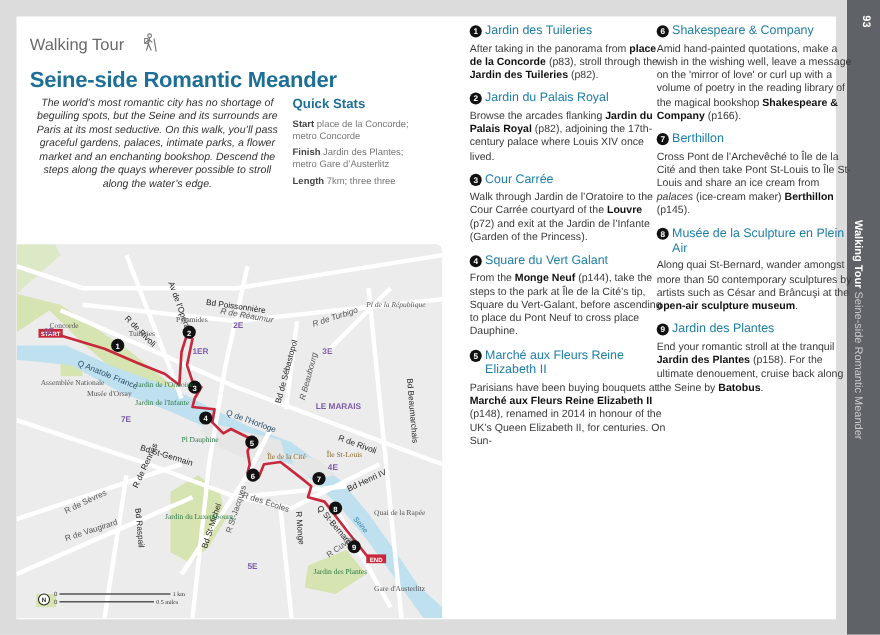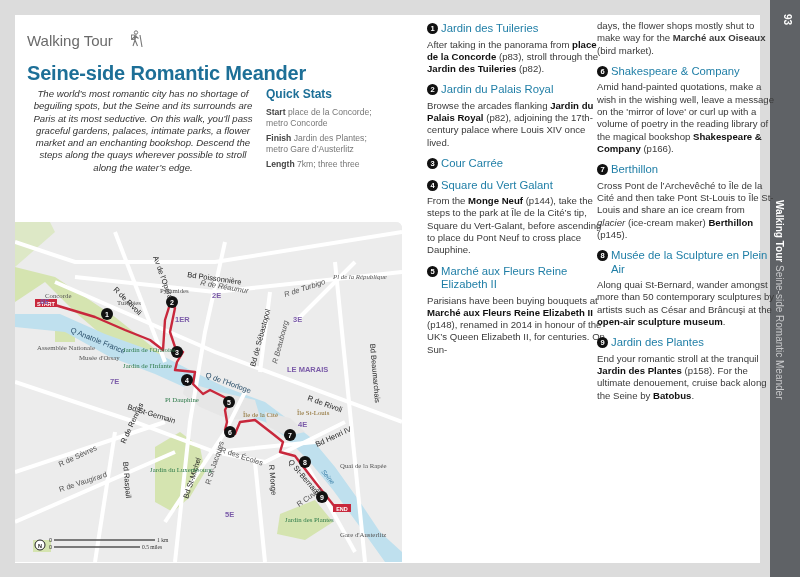--- a/index.html
+++ b/index.html
@@ -229,52 +229,52 @@
         <span class="num">2</span>
         <span>Jardin du Palais Royal</span>
       </div>
     <div class="stop-body">Browse the arcades flanking <b>Jardin du Palais Royal</b> (p82), adjoining the 17th-century palace where Louis XIV once lived.</div>
   </div>
   <div class="stop">
     <div class="stop-head">
         <span class="num">3</span>
         <span>Cour Carrée</span>
       </div>
+    <div class="stop-body">Walk through Jardin de l’Oratoire to the Cour Carrée courtyard of the <b>Louvre</b> (p72) and exit at the Jardin de l’Infante (Garden of the Princess).</div>
   </div>
   <div class="stop">
     <div class="stop-head">
         <span class="num">4</span>
         <span>Square du Vert Galant</span>
       </div>
     <div class="stop-body">From the <b>Monge Neuf</b> (p144), take the steps to the park at Île de la Cité’s tip, Square du Vert-Galant, before ascending to place du Pont Neuf to cross place Dauphine.</div>
   </div>
   <div class="stop">
     <div class="stop-head">
         <span class="num">5</span>
         <span>Marché aux Fleurs Reine Elizabeth II</span>
       </div>
     <div class="stop-body">Parisians have been buying bouquets at <b>Marché aux Fleurs Reine Elizabeth II</b> (p148), renamed in 2014 in honour of the UK’s Queen Elizabeth II, for centuries. On Sun-</div>
   </div>
 </div>
 
 <div class="col col-b">
-  <div class="cont">days, the flower shops mostly shut to make way for the <b>Marché aux Oiseaux</b> (bird market).</div>
   <div class="stop">
     <div class="stop-head">
         <span class="num">6</span>
         <span>Shakespeare &amp; Company</span>
       </div>
     <div class="stop-body">Amid hand-painted quotations, make a wish in the wishing well, leave a message on the 'mirror of love' or curl up with a volume of poetry in the reading library of the magical bookshop <b>Shakespeare &amp; Company</b> (p166).</div>
   </div>
   <div class="stop">
     <div class="stop-head">
         <span class="num">7</span>
         <span>Berthillon</span>
       </div>
-    <div class="stop-body">Cross Pont de l’Archevêché to Île de la Cité and then take Pont St-Louis to Île St-Louis and share an ice cream from <i>glacier</i> (ice-cream maker) <b>Berthillon</b> (p145).</div>
+    <div class="stop-body">Cross Pont de l’Archevêché to Île de la Cité and then take Pont St-Louis to Île St-Louis and share an ice cream from <i>palaces</i> (ice-cream maker) <b>Berthillon</b> (p145).</div>
   </div>
   <div class="stop">
     <div class="stop-head">
         <span class="num">8</span>
         <span>Musée de la Sculpture en Plein Air</span>
       </div>
     <div class="stop-body">Along quai St-Bernard, wander amongst more than 50 contemporary sculptures by artists such as César and Brâncuşi at the <b>open-air sculpture museum</b>.</div>
   </div>
   <div class="stop">
     <div class="stop-head">

